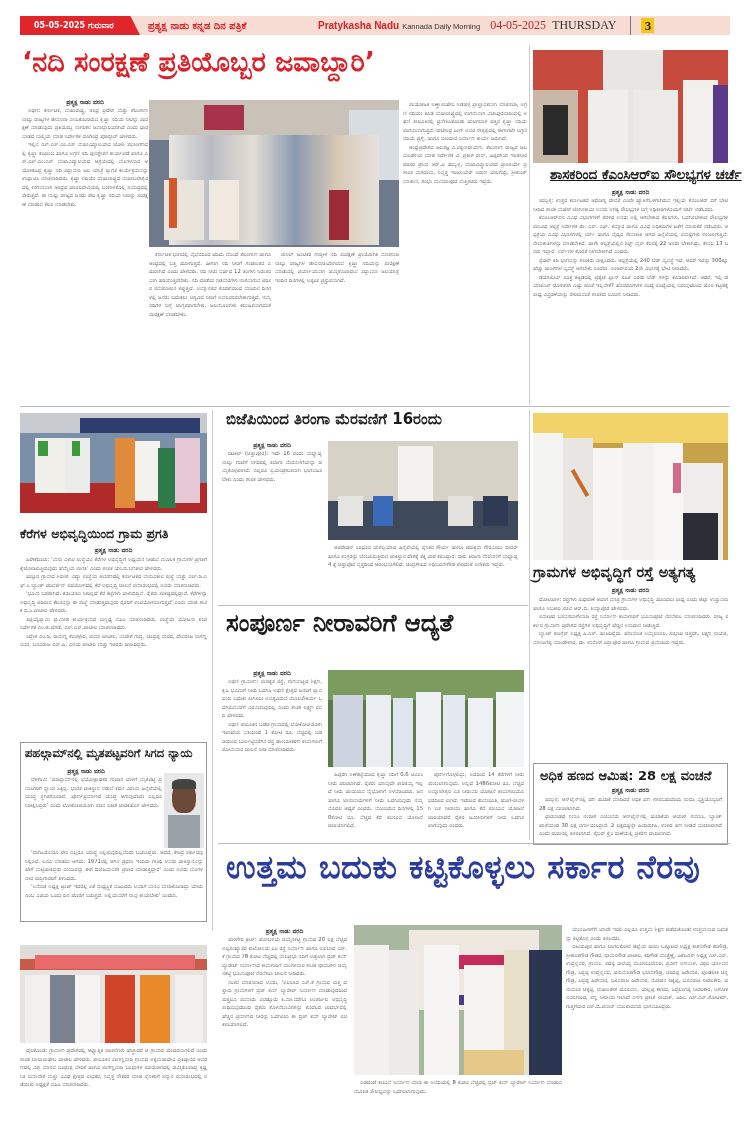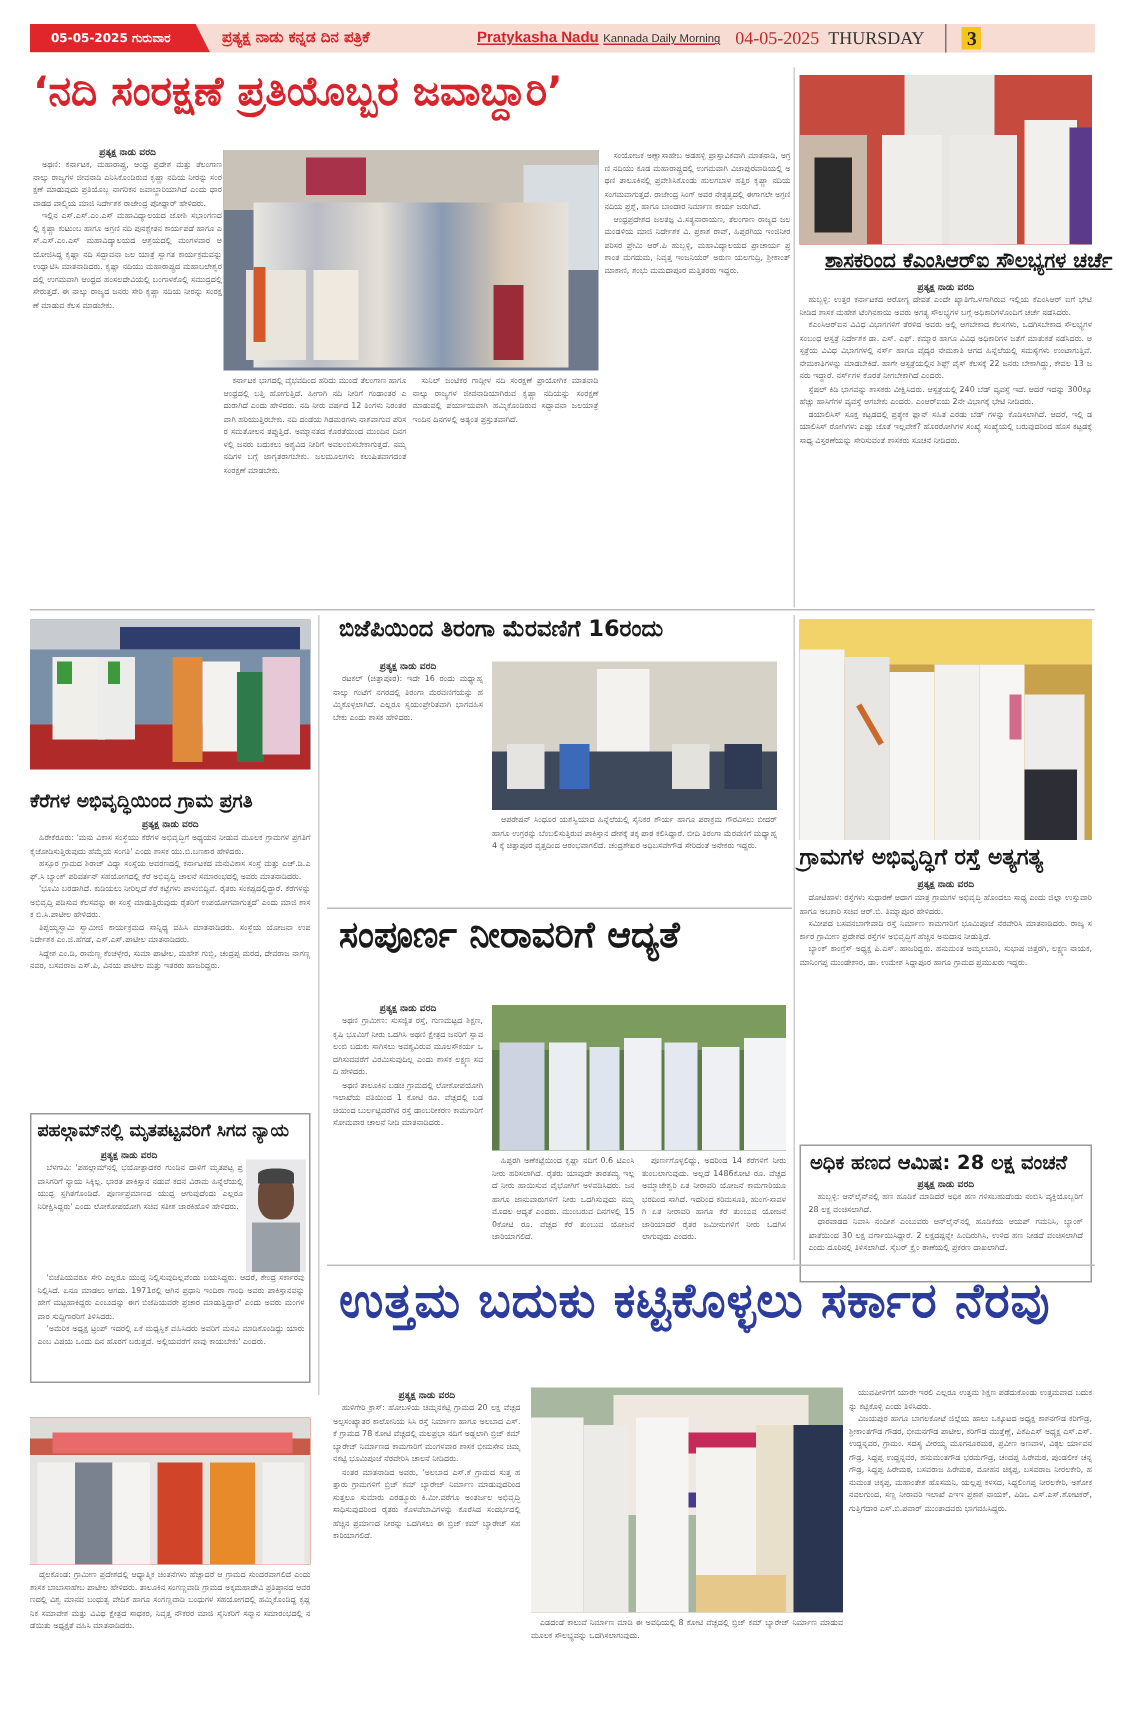--- a/index.html
+++ b/index.html
@@ -3,21 +3,21 @@
 <meta charset="utf-8">
 <style>
   * { box-sizing: border-box; margin: 0; padding: 0; }
   body { width: 750px; height: 1147px; background: #ffffff; font-family: "DejaVu Sans", sans-serif; position: relative; overflow: hidden; color: #222; }
   .abs { position: absolute; }
 
   
   .masthead { left: 20px; top: 16px; width: 710px; height: 19px; background: #f6dcd3; display: flex; align-items: center; }
   .mh-date-red { background: #e0252b; color: #fff; font-size: 8px; font-weight: bold; height: 19px; display: flex; align-items: center; padding: 0 12px 0 14px; width: 120px; clip-path: polygon(0 0, 92% 0, 100% 100%, 0 100%); }
   .mh-kn { color: #d4232a; font-size: 10px; font-weight: bold; margin-left: 8px; width: 170px; }
-  .mh-en { color: #d4232a; font-size: 10px; font-weight: bold; font-family: "Liberation Sans", sans-serif; text-decoration: underline; }
+  .mh-en { color: #d4232a; font-size: 10px; font-weight: bold; font-family: "Liberation Sans", sans-serif; }
   .mh-en small { color: #333; font-weight: normal; font-size: 7.5px; margin-left: 3px; }
   .mh-date2 { font-family: "Liberation Serif", serif; color: #c0272d; font-size: 12px; margin-left: 10px; }
   .mh-day { font-family: "Liberation Serif", serif; color: #333; font-size: 12px; margin-left: 6px; }
   .mh-sep { width: 1px; height: 19px; background: #777; margin-left: 14px; }
   .mh-page { background: #f5c518; color: #222; font-family: "Liberation Serif", serif; font-weight: bold; font-size: 13px; width: 13px; height: 15px; display: flex; align-items: center; justify-content: center; margin-left: 10px; }
 
   .headline { font-weight: bold; line-height: 1; white-space: nowrap; }
   .red { color: #d9232a; }
   .blue { color: #2b3c9c; }
   .black { color: #1a1a1a; }
@@ -179,21 +179,21 @@
   <div class="abs" style="left:45px;top:55px;width:4px;height:30px;background:#c96a2a;transform:rotate(-30deg);"></div>
 </div>
 <div class="abs headline black" style="left:533px; top:565px; font-size:14.5px;">ಗ್ರಾಮಗಳ ಅಭಿವೃದ್ಧಿಗೆ ರಸ್ತೆ ಅತ್ಯಗತ್ಯ</div>
 <div class="abs byline" style="left:533px; top:586px; width:195px;">ಪ್ರತ್ಯಕ್ಷ ನಾಡು ವರದಿ</div>
 <div class="abs text-block" style="left:533px; top:595px; width:195px; height:145px;">
   <p>ದೋಟಿಹಾಳ: ರಸ್ತೆಗಳು ಸುಧಾರಣೆ ಆದಾಗ ಮಾತ್ರ ಗ್ರಾಮಗಳ ಅಭಿವೃದ್ಧಿ ಹೊಂದಲು ಸಾಧ್ಯ ಎಂದು ಜಿಲ್ಲಾ ಉಸ್ತುವಾರಿ ಹಾಗೂ ಅಬಕಾರಿ ಸಚಿವ ಆರ್.ಬಿ. ತಿಮ್ಮಾಪೂರ ಹೇಳಿದರು.</p>
   <p>ಸಮೀಪದ ಬಸವನಬಾಗೇವಾಡಿ ರಸ್ತೆ ನಿರ್ಮಾಣ ಕಾಮಗಾರಿಗೆ ಭೂಮಿಪೂಜೆ ನೆರವೇರಿಸಿ ಮಾತನಾಡಿದರು. ರಾಜ್ಯ ಸರ್ಕಾರ ಗ್ರಾಮೀಣ ಪ್ರದೇಶದ ರಸ್ತೆಗಳ ಅಭಿವೃದ್ಧಿಗೆ ಹೆಚ್ಚಿನ ಅನುದಾನ ನೀಡುತ್ತಿದೆ.</p>
   <p>ಬ್ಯಾಂಕ್ ಕಾಂಗ್ರೆಸ್ ಅಧ್ಯಕ್ಷ ಪಿ.ಎಸ್. ಹಾಜರಿದ್ದರು. ಹನುಮಂತ ಅಮ್ಮಲಬಾರಿ, ಸುಭಾಷ ಚಿತ್ತರಗಿ, ಲಕ್ಷ್ಮಣ ನಾಯಕ, ಮಾನಿಂಗಪ್ಪ ಮುಂಡೇಶಾರ, ಡಾ. ಉಮೇಶ ಸಿದ್ದಾಪೂರ ಹಾಗೂ ಗ್ರಾಮದ ಪ್ರಮುಖರು ಇದ್ದರು.</p>
 </div>
 
-<div class="abs box" style="left:533px; top:763px; width:195px; height:92px;">
+<div class="abs box" style="left:533px; top:763px; width:195px; height:82px;">
   <div class="headline black" style="margin:5px 0 0 6px; font-size:13px;">ಅಧಿಕ ಹಣದ ಆಮಿಷ: 28 ಲಕ್ಷ ವಂಚನೆ</div>
   <div class="byline" style="margin-top:4px;">ಪ್ರತ್ಯಕ್ಷ ನಾಡು ವರದಿ</div>
   <div class="text-block" style="margin:1px 5px; height:44px;">
     <p>ಹುಬ್ಬಳ್ಳಿ: ಆನ್‌ಲೈನ್‌ನಲ್ಲಿ ಹಣ ಹೂಡಿಕೆ ಮಾಡಿದರೆ ಅಧಿಕ ಹಣ ಗಳಿಸಬಹುದೆಂದು ನಂಬಿಸಿ ವ್ಯಕ್ತಿಯೊಬ್ಬರಿಗೆ 28 ಲಕ್ಷ ವಂಚಿಸಲಾಗಿದೆ.</p>
     <p>ಧಾರವಾಡದ ನಿವಾಸಿ ನಂದೀಶ ಎಂಬುವರು ಆನ್‌ಲೈನ್‌ನಲ್ಲಿ ಹೂಡಿಕೆಯ ಆಯಪ್ ಗಮನಿಸಿ, ಬ್ಯಾಂಕ್ ಖಾತೆಯಿಂದ 30 ಲಕ್ಷ ವರ್ಗಾಯಿಸಿದ್ದಾರೆ. 2 ಲಕ್ಷದಷ್ಟನ್ನೇ ಹಿಂದಿರುಗಿಸಿ, ಉಳಿದ ಹಣ ನೀಡದೆ ವಂಚಿಸಲಾಗಿದೆ ಎಂದು ದೂರಿನಲ್ಲಿ ತಿಳಿಸಲಾಗಿದೆ. ಸೈಬರ್ ಕ್ರೈಂ ಠಾಣೆಯಲ್ಲಿ ಪ್ರಕರಣ ದಾಖಲಾಗಿದೆ.</p>
   </div>
 </div>
 
 <div class="abs box" style="left:20px; top:742px; width:187px; height:180px;">
   <div class="headline black" style="margin:5px 0 0 4px; font-size:11.5px;">ಪಹಲ್ಗಾಮ್‌ನಲ್ಲಿ ಮೃತಪಟ್ಟವರಿಗೆ ಸಿಗದ ನ್ಯಾಯ</div>

